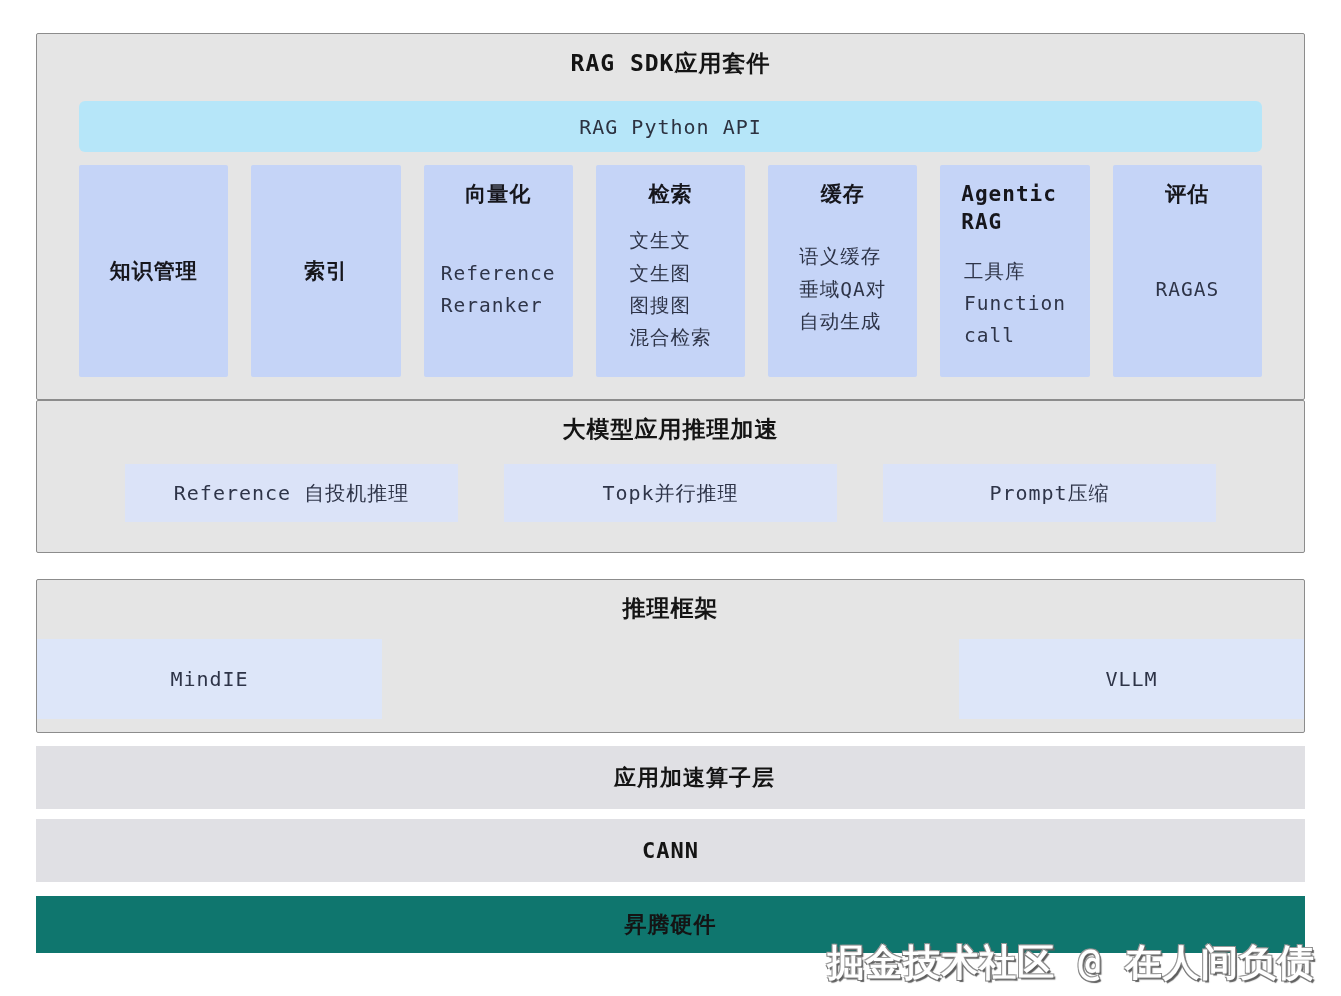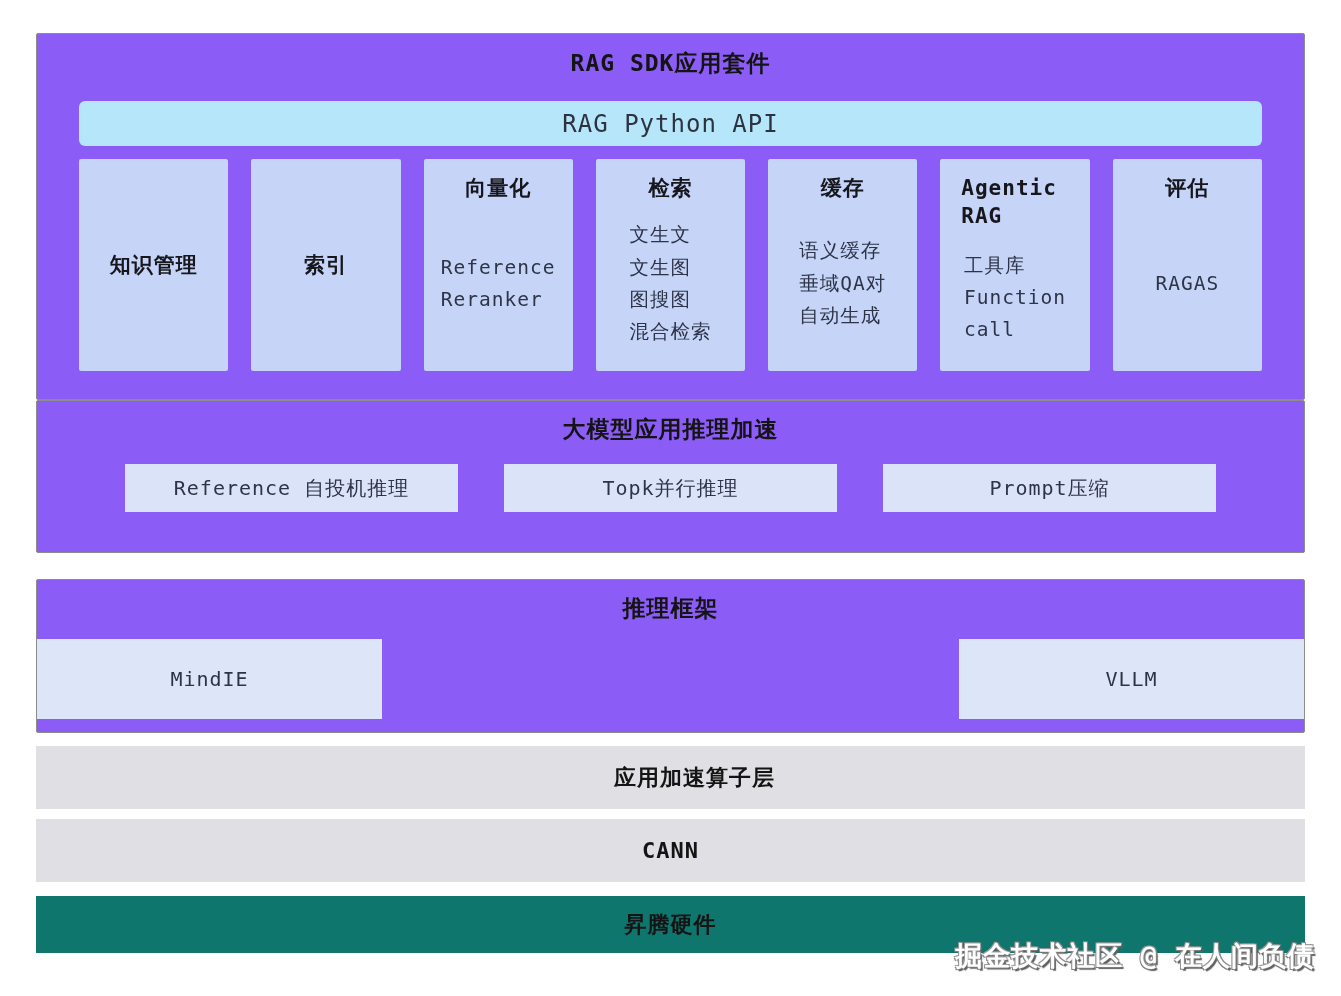--- a/index.html
+++ b/index.html
@@ -8,41 +8,41 @@
     position: relative;
     font-family: "DejaVu Sans Mono", "DejaVu Sans", sans-serif;
     color: #1d1d24;
     overflow: hidden;
   }
   .wrapper { position: absolute; left: 36px; top: 33px; width: 1269px; }
 
   .section-box {
     border: 1.5px solid #8c8c8c;
     border-radius: 2px;
-    background: #8b5cf6;
+    background: #e5e5e5;
     width: 100%;
   }
   .section-title {
     text-align: center;
     font-size: 23px;
     font-weight: bold;
     color: #141414;
     letter-spacing: 1px;
   }
 
   
   .sdk-box { height: 367px; padding: 0 42px; }
   .sdk-box .section-title { padding-top: 14px; }
   .api-bar {
     margin-top: 22px;
-    height: 45px;
+    height: 51px;
     background: #b6e6f9;
     border-radius: 6px;
     display: flex; align-items: center; justify-content: center;
-    font-size: 24px; color: #2c3240; letter-spacing: 1px;
+    font-size: 20px; color: #2c3240; letter-spacing: 1px;
   }
   .columns {
     margin-top: 13px;
     height: 212px;
     display: flex;
     gap: 23px;
   }
   .col {
     flex: 1;
     background: #c5d4f7;
@@ -70,21 +70,21 @@
   }
 
   
   .accel-box { height: 153px; }
   .accel-box .section-title { padding-top: 13px; }
   .accel-row {
     margin-top: 19px;
     display: flex; justify-content: center; gap: 46px;
   }
   .accel-item {
-    width: 333px; height: 48px;
+    width: 333px; height: 58px;
     background: #dbe3f8;
     display: flex; align-items: center; justify-content: center;
     font-size: 20px; color: #2e3448; letter-spacing: 1px;
   }
 
   
   .fw-box { margin-top: 26px; height: 154px; }
   .fw-box .section-title { padding-top: 13px; }
   .fw-row {
     margin-top: 15px;
@@ -107,21 +107,21 @@
   .layer-gray { background: #e0e0e4; height: 63px; }
   .layer-gray.first { margin-top: 13px; padding-left: 48px; }
   .layer-gray.second { margin-top: 10px; }
   .layer-cyan { background: #0f766e; height: 57px; margin-top: 14px; }
 
   
   .watermark {
     position: absolute;
     right: 26px;
     top: 938px;
-    font-size: 27px;
+    font-size: 37px;
     font-weight: bold;
     color: #ffffff;
     letter-spacing: 1px;
     text-shadow:
       -1px -1px 0 #9a9a9a,
        1px -1px 0 #8a8a8a,
       -1px  1px 0 #7d7d7d,
        2px  2px 1px #5f5f5f;
     margin-left: 20px;
   }

